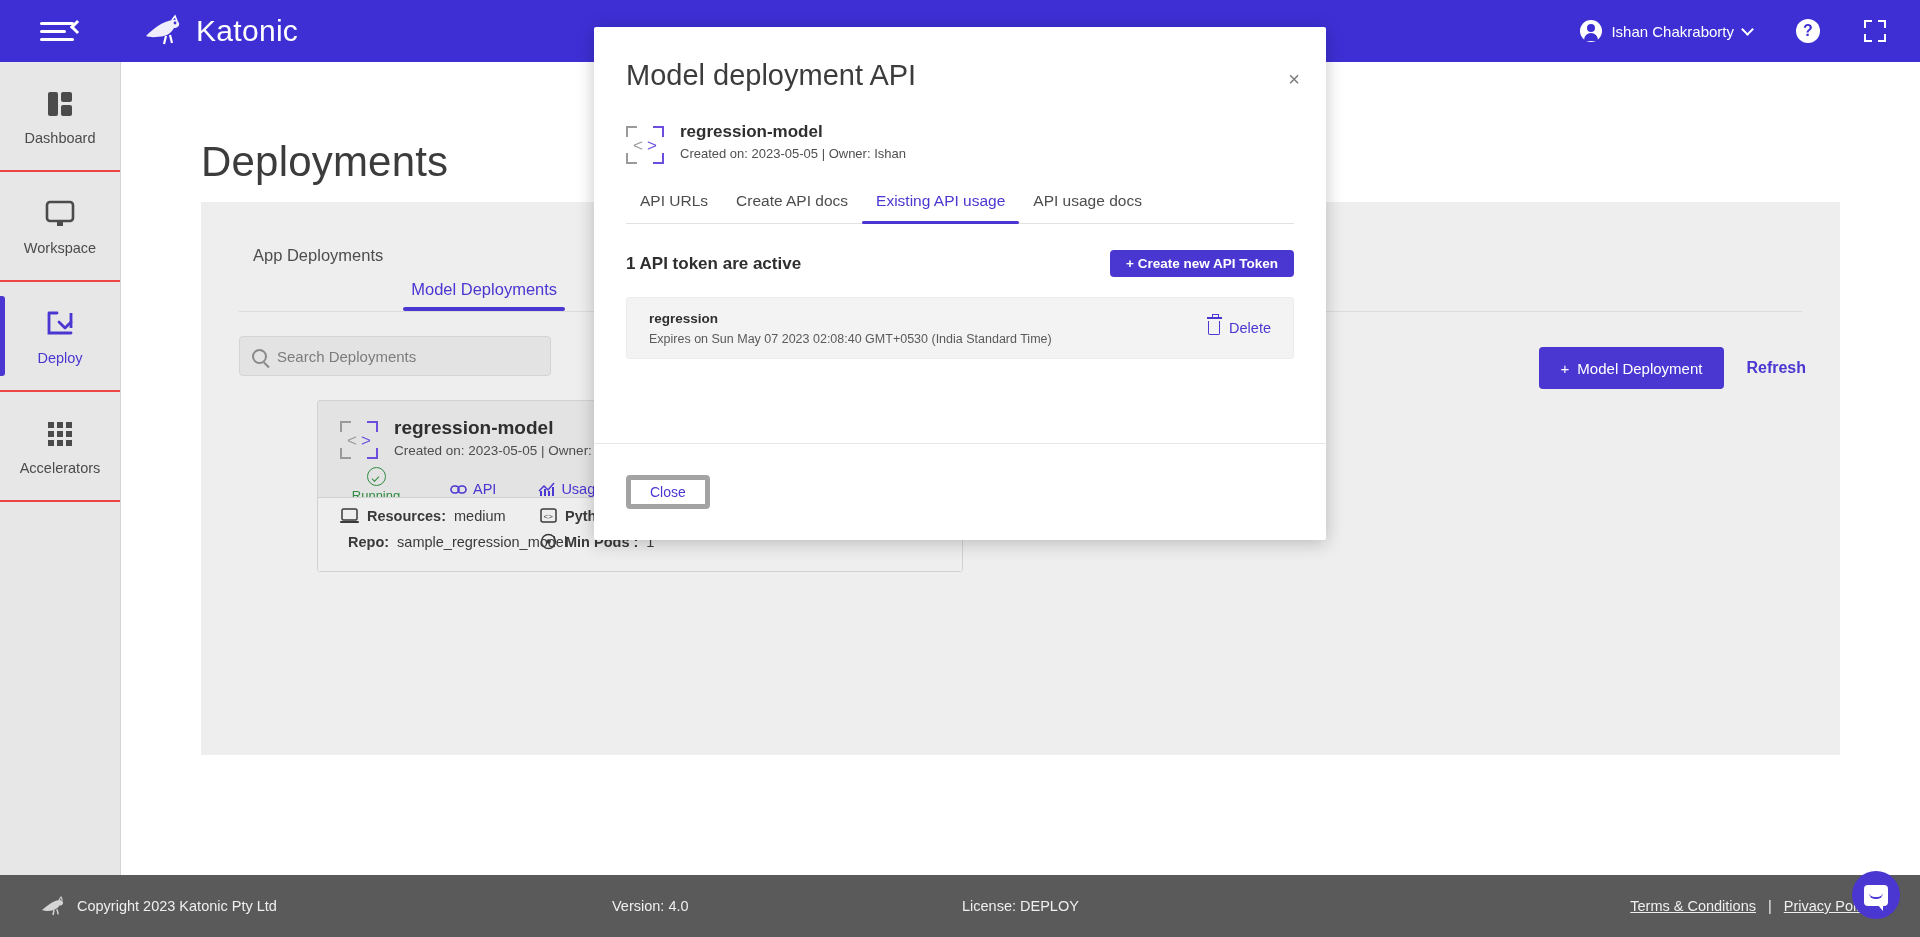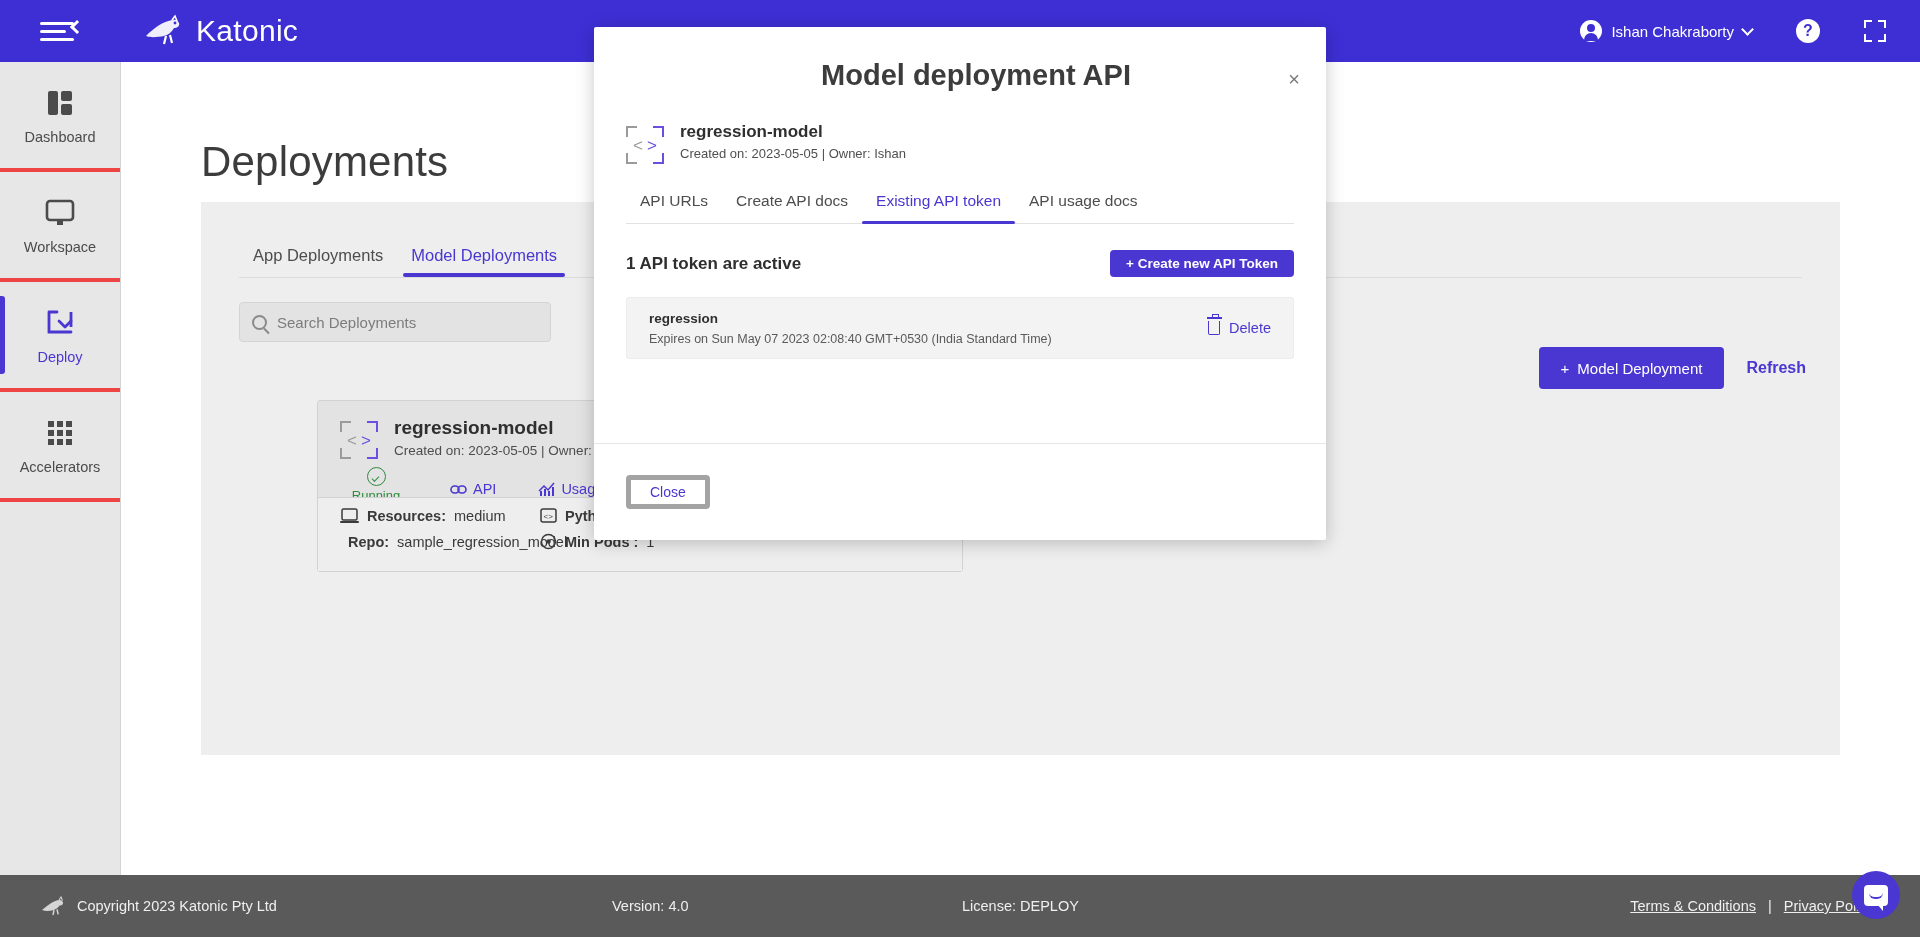--- a/index.html
+++ b/index.html
@@ -72,21 +72,21 @@
   .fs-br{bottom:0;right:0;border-bottom:2px solid #fff;border-right:2px solid #fff;}
 
   
   .sidebar {
     position:absolute; top:62px; left:0; width:121px; height:813px;
     background:#e7e7e7; border-right:1px solid #d3d3d3;
   }
   .nav-item {
     height:110px; display:flex; flex-direction:column;
     align-items:center; justify-content:center; gap:9px;
-    border-bottom:4px solid #ef4444; cursor:pointer; position:relative;
+    border-bottom:2px solid #ef4444; cursor:pointer; position:relative;
     color:#4b4b4b;
   }
   .nav-item.active { color:#4a36d1; }
   .nav-item.active::before{
     content:''; position:absolute; left:0; top:14px; bottom:14px;
     width:5px; background:#4a36d1; border-radius:0 3px 3px 0;
   }
   .nav-label { font-size:14.5px; }
   .nav-icon { width:34px;height:34px;display:flex;align-items:center;justify-content:center; }
 
@@ -101,21 +101,21 @@
   }
   .content-card {
     position:absolute; top:140px; left:80px; right:80px; bottom:120px;
     background:#eeeeee;
   }
   .tabs-row { display:flex; gap:0; padding: 44px 0 0 38px; }
   .tab {
     font-size:16.5px; color:#4d4d4d; padding: 0 14px 12px 14px;
     cursor:pointer; position:relative;
   }
-  .tab.active { color:#4a36d1; }
+  .tab.active { color:#4a36d1;margin-top:34px; }
   .tab.active::after{
     content:''; position:absolute; left:6px; right:6px; bottom:0;
     height:4px; background:#4a36d1; border-radius:2px;
   }
   .tabs-underline {
     margin: 0 38px 0 38px; height:1px; background:#dcdcdc;
   }
   .search-wrap {
     margin: 24px 0 0 38px; width: 312px; height:40px;
     background:#e3e3e3; border:1px solid #d4d4d4; border-radius:4px;
@@ -175,21 +175,21 @@
   
   .modal {
     position:absolute; top:27px; left:594px; width:732px; height:513px;
     background:#ffffff; box-shadow:0 3px 18px rgba(0,0,0,.22);
     border-radius:2px; z-index:40;
   }
   .modal-close {
     position:absolute; top:42px; right:26px; font-size:20px; color:#7a7a7a;
     cursor:pointer; line-height:1;
   }
-  .modal-title { padding: 32px 0 0 32px; font-size:29px; font-weight:700; color:#3c3c3c;text-align:center; }
+  .modal-title { padding: 32px 0 0 32px; font-size:29px; font-weight:400; color:#3c3c3c; }
   .modal-sub { display:flex; gap:16px; padding: 30px 0 0 32px; }
   .modal-sub-name { font-size:17px; font-weight:bold; color:#2f2f2f; }
   .modal-sub-meta { font-size:13px; color:#4f4f4f; margin-top:4px; }
   .modal-tabs { display:flex; margin: 28px 32px 0 32px; border-bottom:1px solid #e2e2e2; }
   .mtab { font-size:15.5px; color:#4d4d4d; padding: 0 14px 13px 14px; cursor:pointer; position:relative; }
   .mtab.active { color:#4a36d1; }
   .mtab.active::after{
     content:''; position:absolute; left:0; right:0; bottom:-1px; height:3.5px;
     background:#4a36d1; border-radius:2px;
   }
@@ -481,21 +481,21 @@
     </div>
     <div>
       <div class="modal-sub-name">regression-model</div>
       <div class="modal-sub-meta">Created on: 2023-05-05 | Owner: Ishan</div>
     </div>
   </div>
 
   <div class="modal-tabs">
     <div class="mtab">API URLs</div>
     <div class="mtab">Create API docs</div>
-    <div class="mtab active">Existing API token</div>
+    <div class="mtab active">Existing API usage</div>
     <div class="mtab">API usage docs</div>
   </div>
 
   <div class="token-headrow">
     <div class="token-count">1 API token are active</div>
     <button class="btn-create">+ Create new API Token</button>
   </div>
 
   <div class="token-row">
     <div>

